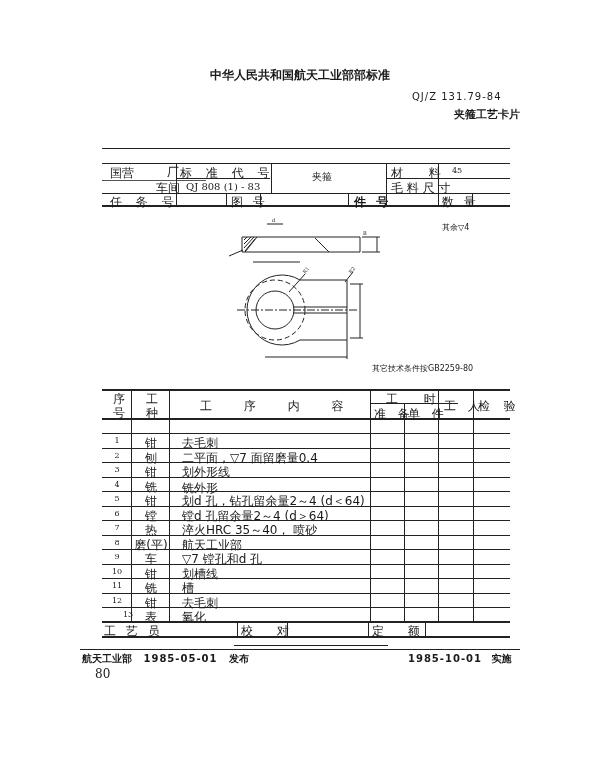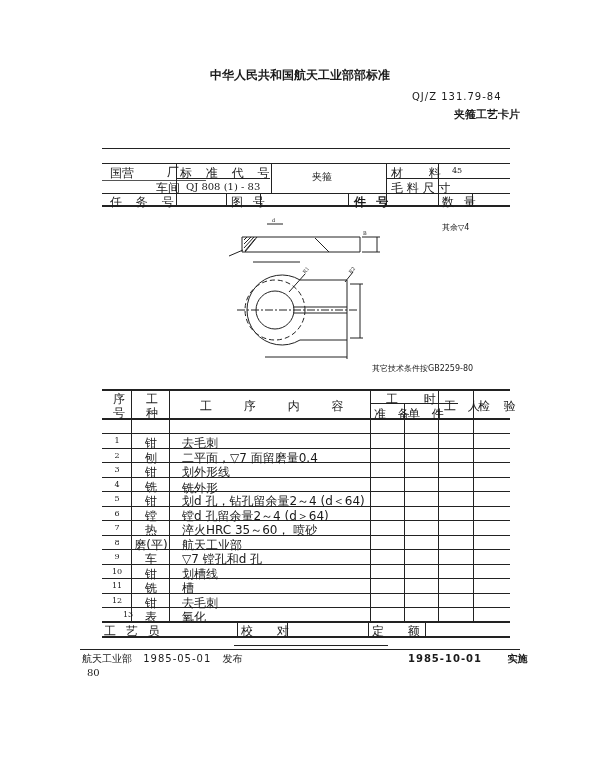--- a/index.html
+++ b/index.html
@@ -12,23 +12,23 @@
   .doc-title { left: 0; width: 520px; top: 107px; text-align: center; font-size: 11px; font-weight: bold;
                font-family: "DejaVu Sans", sans-serif; padding-left: 0; }
   .hline { position: absolute; background: #222; height: 1px; }
   .vline { position: absolute; background: #222; width: 1px; }
   .cell { position: absolute; font-size: 8px; line-height: 1; white-space: nowrap; }
   .spread { display: flex; justify-content: space-between; }
   .lbl { font-family: "DejaVu Sans", sans-serif; font-size: 12px; }
   .drawing { left: 225px; top: 210px; width: 260px; height: 150px; }
   .row-num { text-align: center; width: 24px; }
   .row-type { text-align: center; width: 36px; }
-  .footer-left { left: 82px; top: 652px; font-size: 10px; font-weight: normal; font-family: "DejaVu Sans", sans-serif; }
+  .footer-left { left: 82px; top: 652px; font-size: 10px; font-weight: bold; font-family: "DejaVu Sans", sans-serif; }
   .footer-right { left: 408px; top: 652px; font-size: 10px; font-weight: bold; font-family: "DejaVu Sans", sans-serif; }
-  .page-num { left: 87px; top: 667px; font-size: 10px; }
+  .page-num { left: 95px; top: 667px; font-size: 12px; }
 </style>
 </head>
 <body>
 
 <div class="abs org-title">中华人民共和国航天工业部部标准</div>
 <div class="abs std-code">QJ/Z 131.79-84</div>
 <div class="abs doc-title" style="width:520px;left:0;text-align:right;">夹箍工艺卡片</div>
 
 <div class="hline" style="left:102px;width:408px;top:148px;"></div>
 <div class="hline" style="left:102px;width:408px;top:163px;"></div>
@@ -180,21 +180,21 @@
       <div class="cell lbl" style="left: 80px; top: 4px;">划d 孔，钻孔留余量2～4  (d＜64)</div>
     </div>
     <div class="abs" style="left: 102px; top: 506px; width: 408px; height: 14.5px;">
       <div class="cell row-num" style="left: 3px; top: 4px;">6</div>
       <div class="cell row-type lbl" style="left: 31px; top: 4px;">镗</div>
       <div class="cell lbl" style="left: 80px; top: 4px;">镗d 孔留余量2～4 (d＞64)</div>
     </div>
     <div class="abs" style="left: 102px; top: 520px; width: 408px; height: 14.5px;">
       <div class="cell row-num" style="left: 3px; top: 4px;">7</div>
       <div class="cell row-type lbl" style="left: 31px; top: 4px;">热</div>
-      <div class="cell lbl" style="left: 80px; top: 4px;">淬火HRC 35～60，  喷砂</div>
+      <div class="cell lbl" style="left: 80px; top: 4px;">淬火HRC 35～40，  喷砂</div>
     </div>
     <div class="abs" style="left: 102px; top: 535px; width: 408px; height: 14.5px;">
       <div class="cell row-num" style="left: 3px; top: 4px;">8</div>
       <div class="cell row-type lbl" style="left: 31px; top: 4px;">磨(平)</div>
       <div class="cell lbl" style="left: 80px; top: 4px;">航天工业部</div>
     </div>
     <div class="abs" style="left: 102px; top: 549px; width: 408px; height: 14.5px;">
       <div class="cell row-num" style="left: 3px; top: 4px;">9</div>
       <div class="cell row-type lbl" style="left: 31px; top: 4px;">车</div>
       <div class="cell lbl" style="left: 80px; top: 4px;">▽7 镗孔和d 孔</div>
@@ -237,15 +237,15 @@
 <div class="hline" style="left:234px;width:154px;top:645px;"></div>
 <div class="hline" style="left:80px;width:440px;top:649px;"></div>
 
 <div class="abs footer-left">
   <span>航天工业部</span>
   <span style="margin-left:8px;letter-spacing:1px;">1985-05-01</span>
   <span style="margin-left:8px;">发布</span>
 </div>
 <div class="abs footer-right">
   <span style="letter-spacing:1px;">1985-10-01</span>
-  <span style="margin-left:22px;">实施</span>
+  <span style="margin-left:6px;">实施</span>
 </div>
 <div class="abs page-num">80</div>
 
 </body></html>

